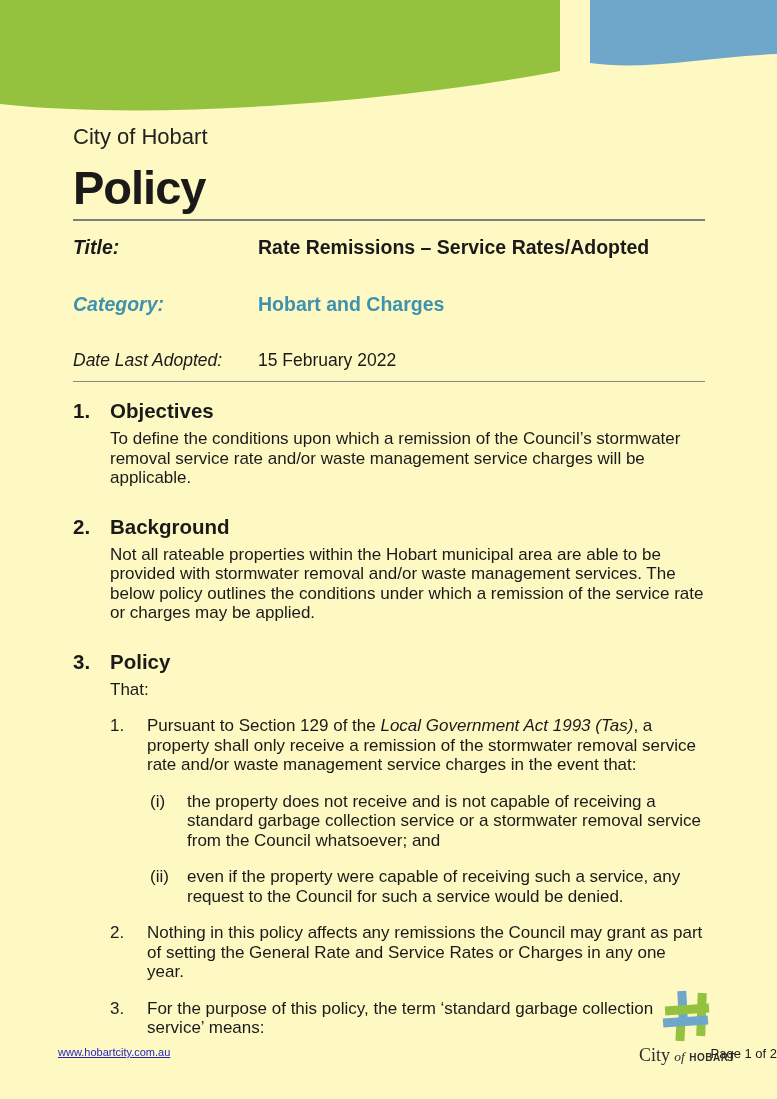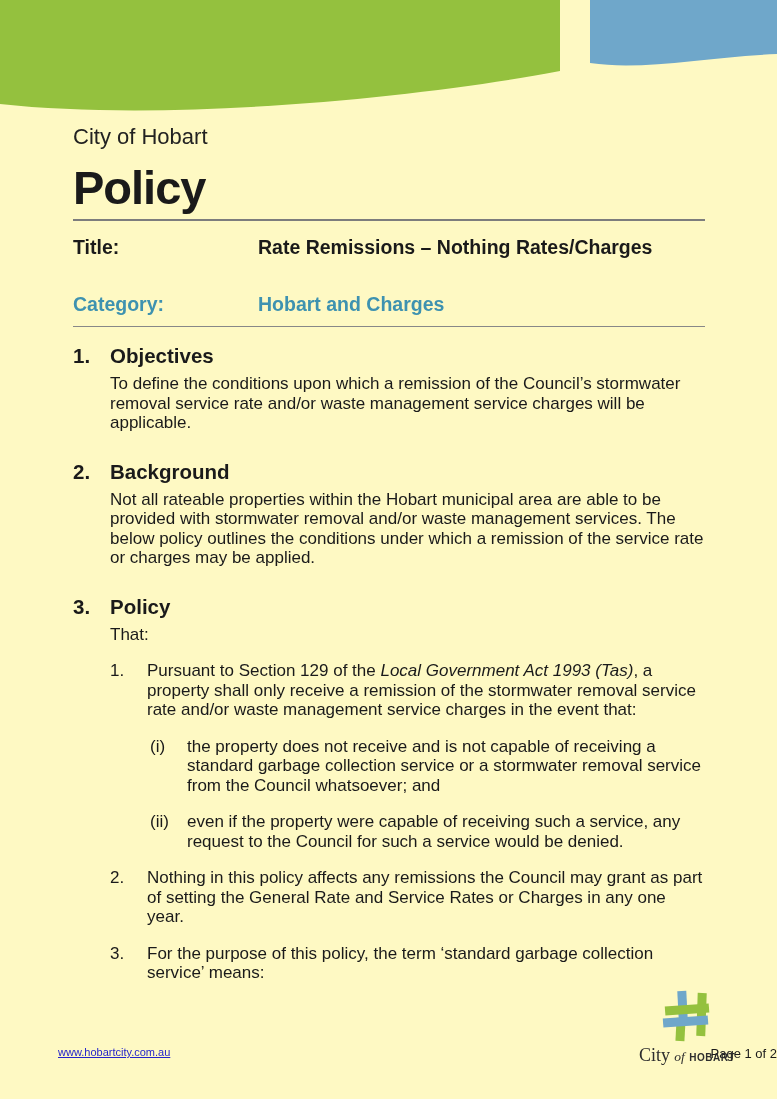--- a/index.html
+++ b/index.html
@@ -24,21 +24,21 @@
     font-size:47px; font-weight:bold; letter-spacing:-1px;
     margin-top:14px; line-height:1.0;
   }
   .rule { border-bottom:2px solid #7d7d7d; }
   .rule-top { margin-top:8px; }
   .rule-meta { border-bottom:1.5px solid #888; margin-top:10px; }
 
   .meta { margin-top:15px; }
   .meta-row { display:flex; align-items:baseline; }
   .meta-row + .meta-row { margin-top:34px; }
-  .meta-label { width:185px; flex:0 0 185px; }
+  .meta-label { width:185px; flex:0 0 185px;font-style:italic; }
   .meta-bold { font-size:19.5px; font-weight:bold; }
   .meta-teal { font-size:19.5px; font-weight:bold; }
   .meta-reg { font-size:17.5px; font-weight:normal; }
 
   .section-heading { display:flex; font-size:20.5px; font-weight:bold; }
   .sh-num { width:37px; flex:0 0 37px; }
   .section-body { margin-left:37px; font-size:17px; line-height:19.5px; }
   .mt-h1 { margin-top:17px; }
   .mt-h  { margin-top:27px; }
   .mt-p  { margin-top:6px; }
@@ -80,25 +80,29 @@
 
   <div class="content">
 
     <div class="brand">City of Hobart</div>
     <div class="doc-type">Policy</div>
     <div class="rule rule-top"></div>
 
     <div class="meta">
       <div class="meta-row">
         <div class="meta-label meta-bold">Title:</div>
-        <div class="meta-bold">Rate Remissions – Nothing Rates/Charges</div>
+        <div class="meta-bold">Rate Remissions – Service Rates/Adopted</div>
       </div>
       <div class="meta-row">
         <div class="meta-label meta-teal teal-col" style="color: rgb(62, 146, 176);">Category:</div>
         <div class="meta-teal teal-col" style="color: rgb(62, 146, 176);">Hobart and Charges</div>
+      </div>
+      <div class="meta-row">
+        <div class="meta-label meta-reg">Date Last Adopted:</div>
+        <div class="meta-reg">15 February 2022</div>
       </div>
       <div class="rule-meta"></div>
     </div>
 
     <div class="section-heading mt-h1">
       <span class="sh-num">1.</span>
       <span>Objectives</span>
     </div>
     <div class="section-body mt-p">To define the conditions upon which a remission of the Council’s stormwater removal service rate and/or waste management service charges will be applicable.</div>
 

